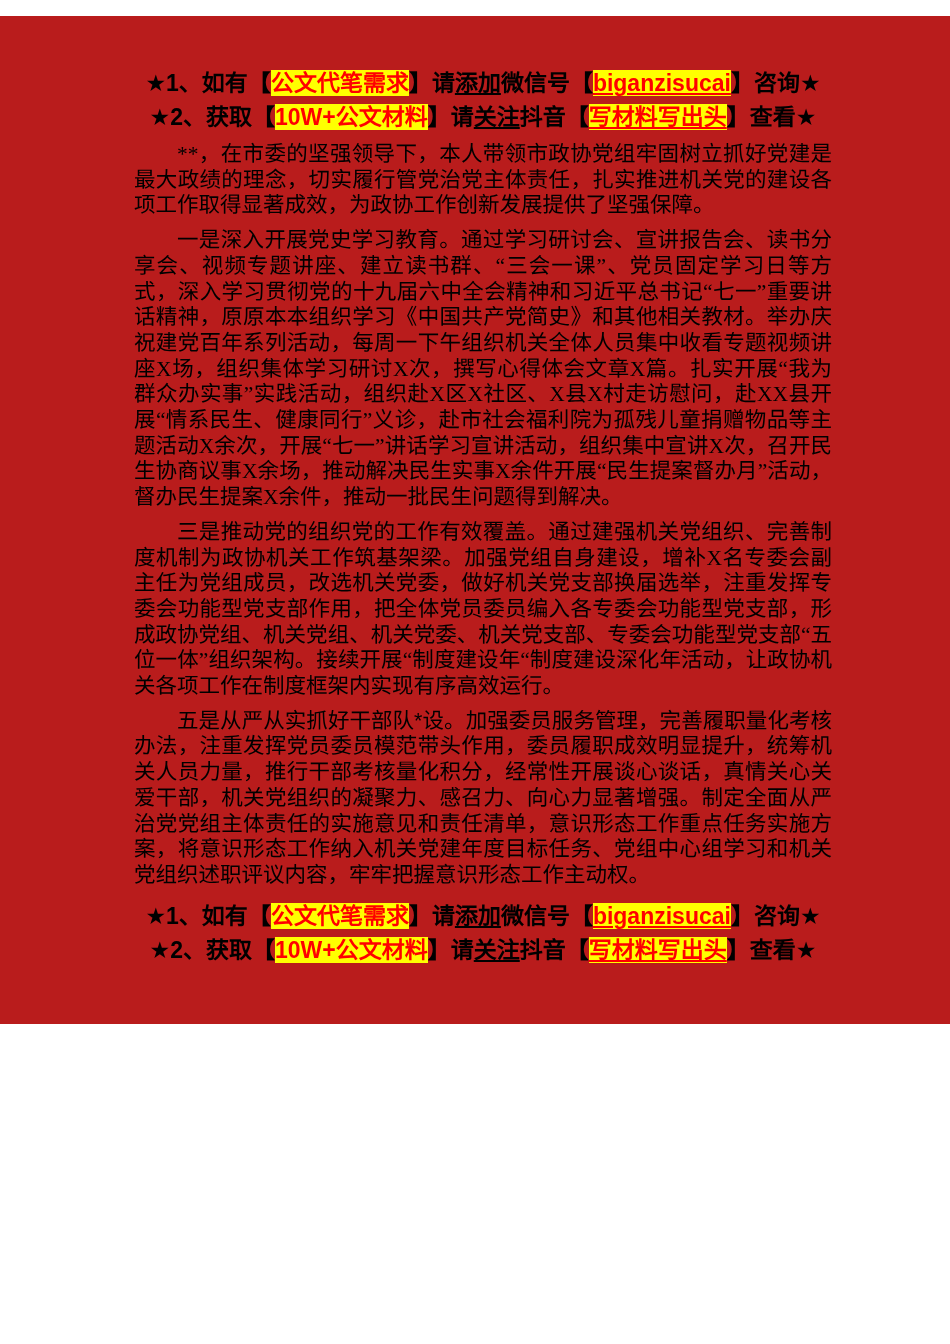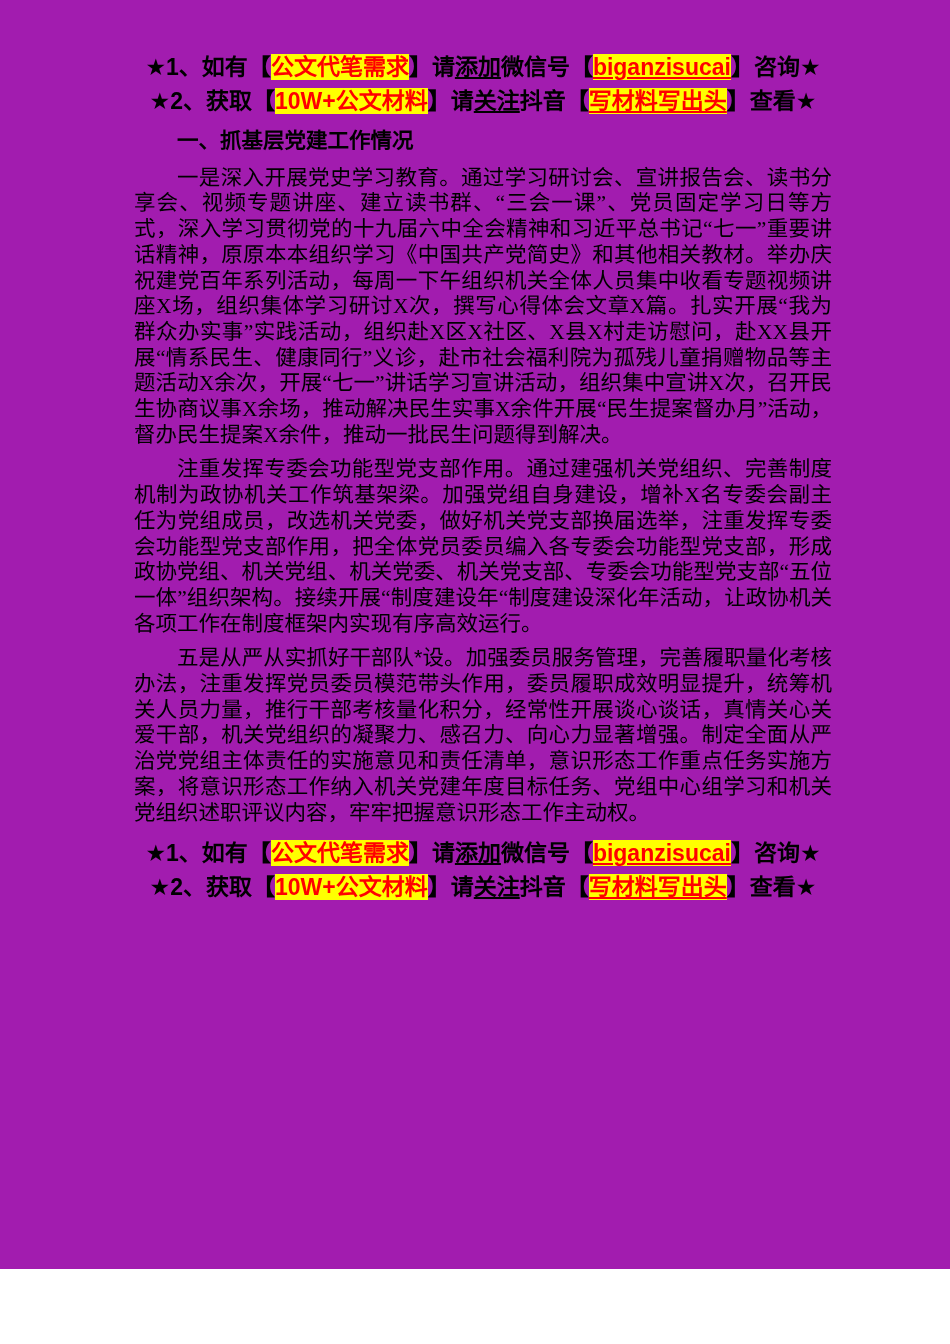--- a/index.html
+++ b/index.html
@@ -1,21 +1,21 @@
 <!DOCTYPE html>
 <html lang="zh-CN"><head>
 <meta charset="utf-8">
 <style>
   html, body { margin: 0; padding: 0; background: #ffffff; }
   .page {
     position: relative;
     width: 950px;
-    height: 1269px;
-    margin: 0 auto;
-    background: #a21caf;
+    height: 1008px;
+    margin: 16px auto;
+    background: #b91c1c;
     box-sizing: border-box;
     padding: 50px 118px 0 134px;
     overflow: hidden;
     color: #000000;
     font-family: "Liberation Serif", "DejaVu Serif", serif;
   }
   .notice { text-align: center; }
   .notice-line {
     margin: 0;
     font-family: "Liberation Sans", "DejaVu Sans", sans-serif;
@@ -53,27 +53,27 @@
 </head>
 <body>
 
 <div class="page">
 
   <div class="notice notice-top">
     <p class="notice-line"><span>★1、如有【</span><span class="hl">公文代笔需求</span><span>】请</span><span class="u">添加</span><span>微信号【</span><span class="hl u">biganzisucai</span><span>】咨询★</span></p>
     <p class="notice-line"><span>★2、获取【</span><span class="hl">10W+公文材料</span><span>】请</span><span class="u">关注</span><span>抖音【</span><span class="hl u">写材料写出头</span><span>】查看★</span></p>
   </div>
 
+  <p class="body-para intro"><span>**，在市委的坚强领导下，本人带领市政协党组牢固树立抓好党建是最大政绩的理念，切实履行管党治党主体责任，扎实推进机关党的建设各项工作取得显著成效，为政协工作创新发展提供了坚强保障。</span></p>
 
-  <h2 class="section-heading">一、抓基层党建工作情况</h2>
 
   <p class="body-para"><span class="lead">一是深入开展党史学习教育。</span><span>通过学习研讨会、宣讲报告会、读书分享会、视频专题讲座、建立读书群、“三会一课”、党员固定学习日等方式，深入学习贯彻党的十九届六中全会精神和习近平总书记“七一”重要讲话精神，原原本本组织学习《中国共产党简史》和其他相关教材。举办庆祝建党百年系列活动，每周一下午组织机关全体人员集中收看专题视频讲座X场，组织集体学习研讨X次，撰写心得体会文章X篇。扎实开展“我为群众办实事”实践活动，组织赴X区X社区、X县X村走访慰问，赴XX县开展“情系民生、健康同行”义诊，赴市社会福利院为孤残儿童捐赠物品等主题活动X余次，开展“七一”讲话学习宣讲活动，组织集中宣讲X次，召开民生协商议事X余场，推动解决民生实事X余件开展“民生提案督办月”活动，督办民生提案X余件，推动一批民生问题得到解决。</span></p>
 
 
-  <p class="body-para"><span class="lead">注重发挥专委会功能型党支部作用。</span><span>通过建强机关党组织、完善制度机制为政协机关工作筑基架梁。加强党组自身建设，增补X名专委会副主任为党组成员，改选机关党委，做好机关党支部换届选举，注重发挥专委会功能型党支部作用，把全体党员委员编入各专委会功能型党支部，形成政协党组、机关党组、机关党委、机关党支部、专委会功能型党支部“五位一体”组织架构。接续开展“制度建设年“制度建设深化年活动，让政协机关各项工作在制度框架内实现有序高效运行。</span></p>
+  <p class="body-para"><span class="lead">三是推动党的组织党的工作有效覆盖。</span><span>通过建强机关党组织、完善制度机制为政协机关工作筑基架梁。加强党组自身建设，增补X名专委会副主任为党组成员，改选机关党委，做好机关党支部换届选举，注重发挥专委会功能型党支部作用，把全体党员委员编入各专委会功能型党支部，形成政协党组、机关党组、机关党委、机关党支部、专委会功能型党支部“五位一体”组织架构。接续开展“制度建设年“制度建设深化年活动，让政协机关各项工作在制度框架内实现有序高效运行。</span></p>
 
 
   <p class="body-para"><span class="lead">五是从严从实抓好干部队*设。</span><span>加强委员服务管理，完善履职量化考核办法，注重发挥党员委员模范带头作用，委员履职成效明显提升，统筹机关人员力量，推行干部考核量化积分，经常性开展谈心谈话，真情关心关爱干部，机关党组织的凝聚力、感召力、向心力显著增强。制定全面从严治党党组主体责任的实施意见和责任清单，意识形态工作重点任务实施方案，将意识形态工作纳入机关党建年度目标任务、党组中心组学习和机关党组织述职评议内容，牢牢把握意识形态工作主动权。</span></p>
 
   <div class="notice notice-bottom">
     <p class="notice-line"><span>★1、如有【</span><span class="hl">公文代笔需求</span><span>】请</span><span class="u">添加</span><span>微信号【</span><span class="hl u">biganzisucai</span><span>】咨询★</span></p>
     <p class="notice-line"><span>★2、获取【</span><span class="hl">10W+公文材料</span><span>】请</span><span class="u">关注</span><span>抖音【</span><span class="hl u">写材料写出头</span><span>】查看★</span></p>
   </div>
 
 </div>

